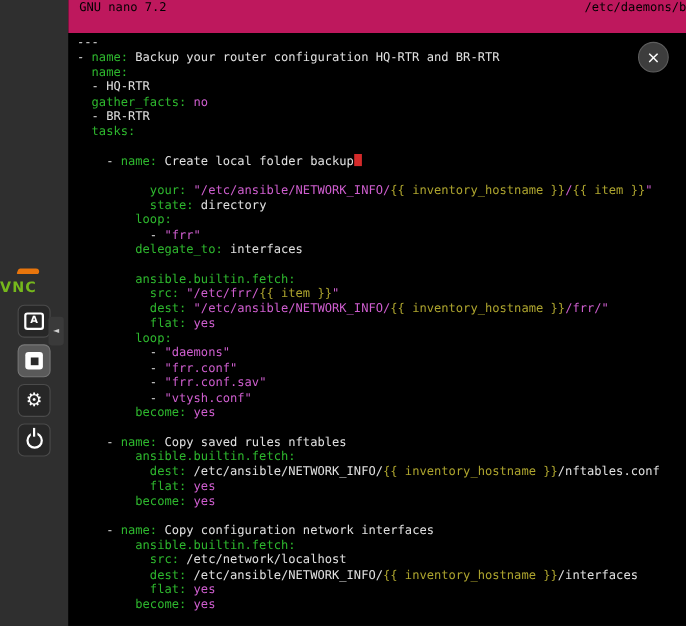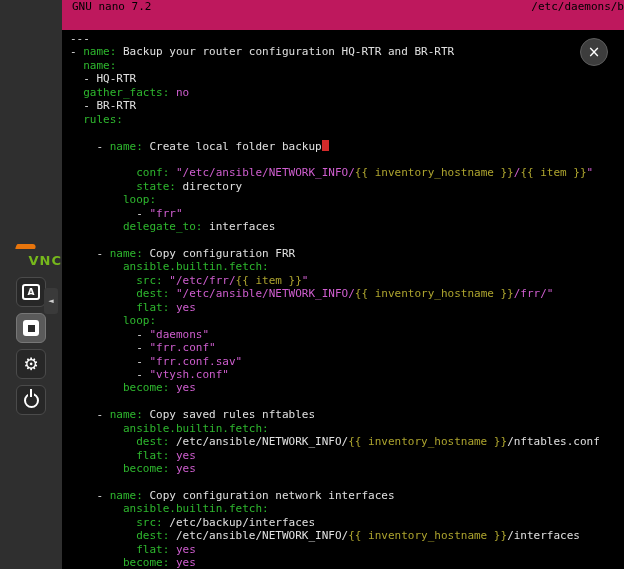--- a/index.html
+++ b/index.html
@@ -19,21 +19,21 @@
   .pl{color:#e0e0e0}
   .cursor{display:inline-block;width:7px;height:11px;background:#d42a2a;vertical-align:-1px}
 
   
   .close-btn{position:absolute;left:580px;top:38px;width:28px;height:28px;border-radius:50%;
     background:#3d3d3d;border:1px solid #5d5d5d;color:#fff;text-align:center;
     font:15px/26px "DejaVu Sans",sans-serif;cursor:pointer;z-index:5}
 
   
   .vnc-panel{position:absolute;left:0;top:244px;width:62px}
-  .vnc-logo{text-align:right;margin-bottom:8px}
+  .vnc-logo{text-align:left;margin-bottom:8px}
   .logo-swoosh{display:block;width:20px;height:5px;margin:0 auto 1px 16px;background:#e8750c;
     border-radius:2px 6px 1px 1px;transform:skewX(-20deg)}
   .logo-text{color:#76b81c;font:bold 13px "DejaVu Sans",sans-serif;letter-spacing:1px}
   .vnc-btn{width:30px;height:30px;margin:0 auto 6px;background:#272727;border:1px solid #4b4b4b;
     border-radius:6px;display:flex;align-items:center;justify-content:center;cursor:pointer}
   .vnc-btn.active{background:#5a5a5a;border-color:#777}
   .akey-icon{width:18px;height:16px;border:2px solid #fff;border-radius:3px;color:#fff;
     font:bold 9px/12px "DejaVu Sans",sans-serif;display:flex;align-items:center;justify-content:center}
   .fs-icon{width:16px;height:16px;background:#fff;border-radius:3px;display:flex;align-items:center;justify-content:center}
   .fs-inner{width:7px;height:7px;background:#2b2b2b}
@@ -54,51 +54,50 @@
       <span>GNU nano 7.2</span>
       <span class="nano-path">/etc/daemons/b</span>
     </div>
     <div class="editor">
         <div class="line"><span class="pl">---</span></div>
         <div class="line"><span class="pl">- </span><span class="key">name:</span><span class="pl"> Backup your router configuration HQ-RTR and BR-RTR</span></div>
         <div class="line"><span class="pl">  </span><span class="key">name:</span></div>
         <div class="line"><span class="pl">  - HQ-RTR</span></div>
         <div class="line"><span class="pl">  </span><span class="key">gather_facts:</span><span class="pl"> </span><span class="str">no</span></div>
         <div class="line"><span class="pl">  - BR-RTR</span></div>
-        <div class="line"><span class="pl">  </span><span class="key">rules:</span></div>
+        <div class="line"><span class="pl">  </span><span class="key">tasks:</span></div>
         <div class="line">&nbsp;</div>
         <div class="line"><span class="pl">    - </span><span class="key">name:</span><span class="pl"> Create local folder backup</span><span class="cursor"></span></div>
         <div class="line"><span class="pl">        </span></div>
-        <div class="line"><span class="pl">          </span><span class="key">conf:</span><span class="pl"> </span><span class="str">"/etc/ansible/NETWORK_INFO/</span><span class="jin">{{ inventory_hostname }}</span><span class="str">/</span><span class="jin">{{ item }}</span><span class="str">"</span></div>
+        <div class="line"><span class="pl">          </span><span class="key">your:</span><span class="pl"> </span><span class="str">"/etc/ansible/NETWORK_INFO/</span><span class="jin">{{ inventory_hostname }}</span><span class="str">/</span><span class="jin">{{ item }}</span><span class="str">"</span></div>
         <div class="line"><span class="pl">          </span><span class="key">state:</span><span class="pl"> directory</span></div>
         <div class="line"><span class="pl">        </span><span class="key">loop:</span></div>
         <div class="line"><span class="pl">          - </span><span class="str">"frr"</span></div>
         <div class="line"><span class="pl">        </span><span class="key">delegate_to:</span><span class="pl"> interfaces</span></div>
         <div class="line">&nbsp;</div>
-        <div class="line"><span class="pl">    - </span><span class="key">name:</span><span class="pl"> Copy configuration FRR</span></div>
         <div class="line"><span class="pl">        </span><span class="key">ansible.builtin.fetch:</span></div>
         <div class="line"><span class="pl">          </span><span class="key">src:</span><span class="pl"> </span><span class="str">"/etc/frr/</span><span class="jin">{{ item }}</span><span class="str">"</span></div>
         <div class="line"><span class="pl">          </span><span class="key">dest:</span><span class="pl"> </span><span class="str">"/etc/ansible/NETWORK_INFO/</span><span class="jin">{{ inventory_hostname }}</span><span class="str">/frr/"</span></div>
         <div class="line"><span class="pl">          </span><span class="key">flat:</span><span class="pl"> </span><span class="str">yes</span></div>
         <div class="line"><span class="pl">        </span><span class="key">loop:</span></div>
         <div class="line"><span class="pl">          - </span><span class="str">"daemons"</span></div>
         <div class="line"><span class="pl">          - </span><span class="str">"frr.conf"</span></div>
         <div class="line"><span class="pl">          - </span><span class="str">"frr.conf.sav"</span></div>
         <div class="line"><span class="pl">          - </span><span class="str">"vtysh.conf"</span></div>
         <div class="line"><span class="pl">        </span><span class="key">become:</span><span class="pl"> </span><span class="str">yes</span></div>
         <div class="line">&nbsp;</div>
         <div class="line"><span class="pl">    - </span><span class="key">name:</span><span class="pl"> Copy saved rules nftables</span></div>
         <div class="line"><span class="pl">        </span><span class="key">ansible.builtin.fetch:</span></div>
         <div class="line"><span class="pl">          </span><span class="key">dest:</span><span class="pl"> /etc/ansible/NETWORK_INFO/</span><span class="jin">{{ inventory_hostname }}</span><span class="pl">/nftables.conf</span></div>
         <div class="line"><span class="pl">          </span><span class="key">flat:</span><span class="pl"> </span><span class="str">yes</span></div>
         <div class="line"><span class="pl">        </span><span class="key">become:</span><span class="pl"> </span><span class="str">yes</span></div>
         <div class="line">&nbsp;</div>
         <div class="line"><span class="pl">    - </span><span class="key">name:</span><span class="pl"> Copy configuration network interfaces</span></div>
         <div class="line"><span class="pl">        </span><span class="key">ansible.builtin.fetch:</span></div>
-        <div class="line"><span class="pl">          </span><span class="key">src:</span><span class="pl"> /etc/backup/interfaces</span></div>
+        <div class="line"><span class="pl">          </span><span class="key">src:</span><span class="pl"> /etc/network/localhost</span></div>
         <div class="line"><span class="pl">          </span><span class="key">dest:</span><span class="pl"> /etc/ansible/NETWORK_INFO/</span><span class="jin">{{ inventory_hostname }}</span><span class="pl">/interfaces</span></div>
         <div class="line"><span class="pl">          </span><span class="key">flat:</span><span class="pl"> </span><span class="str">yes</span></div>
         <div class="line"><span class="pl">        </span><span class="key">become:</span><span class="pl"> </span><span class="str">yes</span></div>
       </div>
   </div>
 
   <div class="close-btn">
     <span>×</span>
   </div>
 

